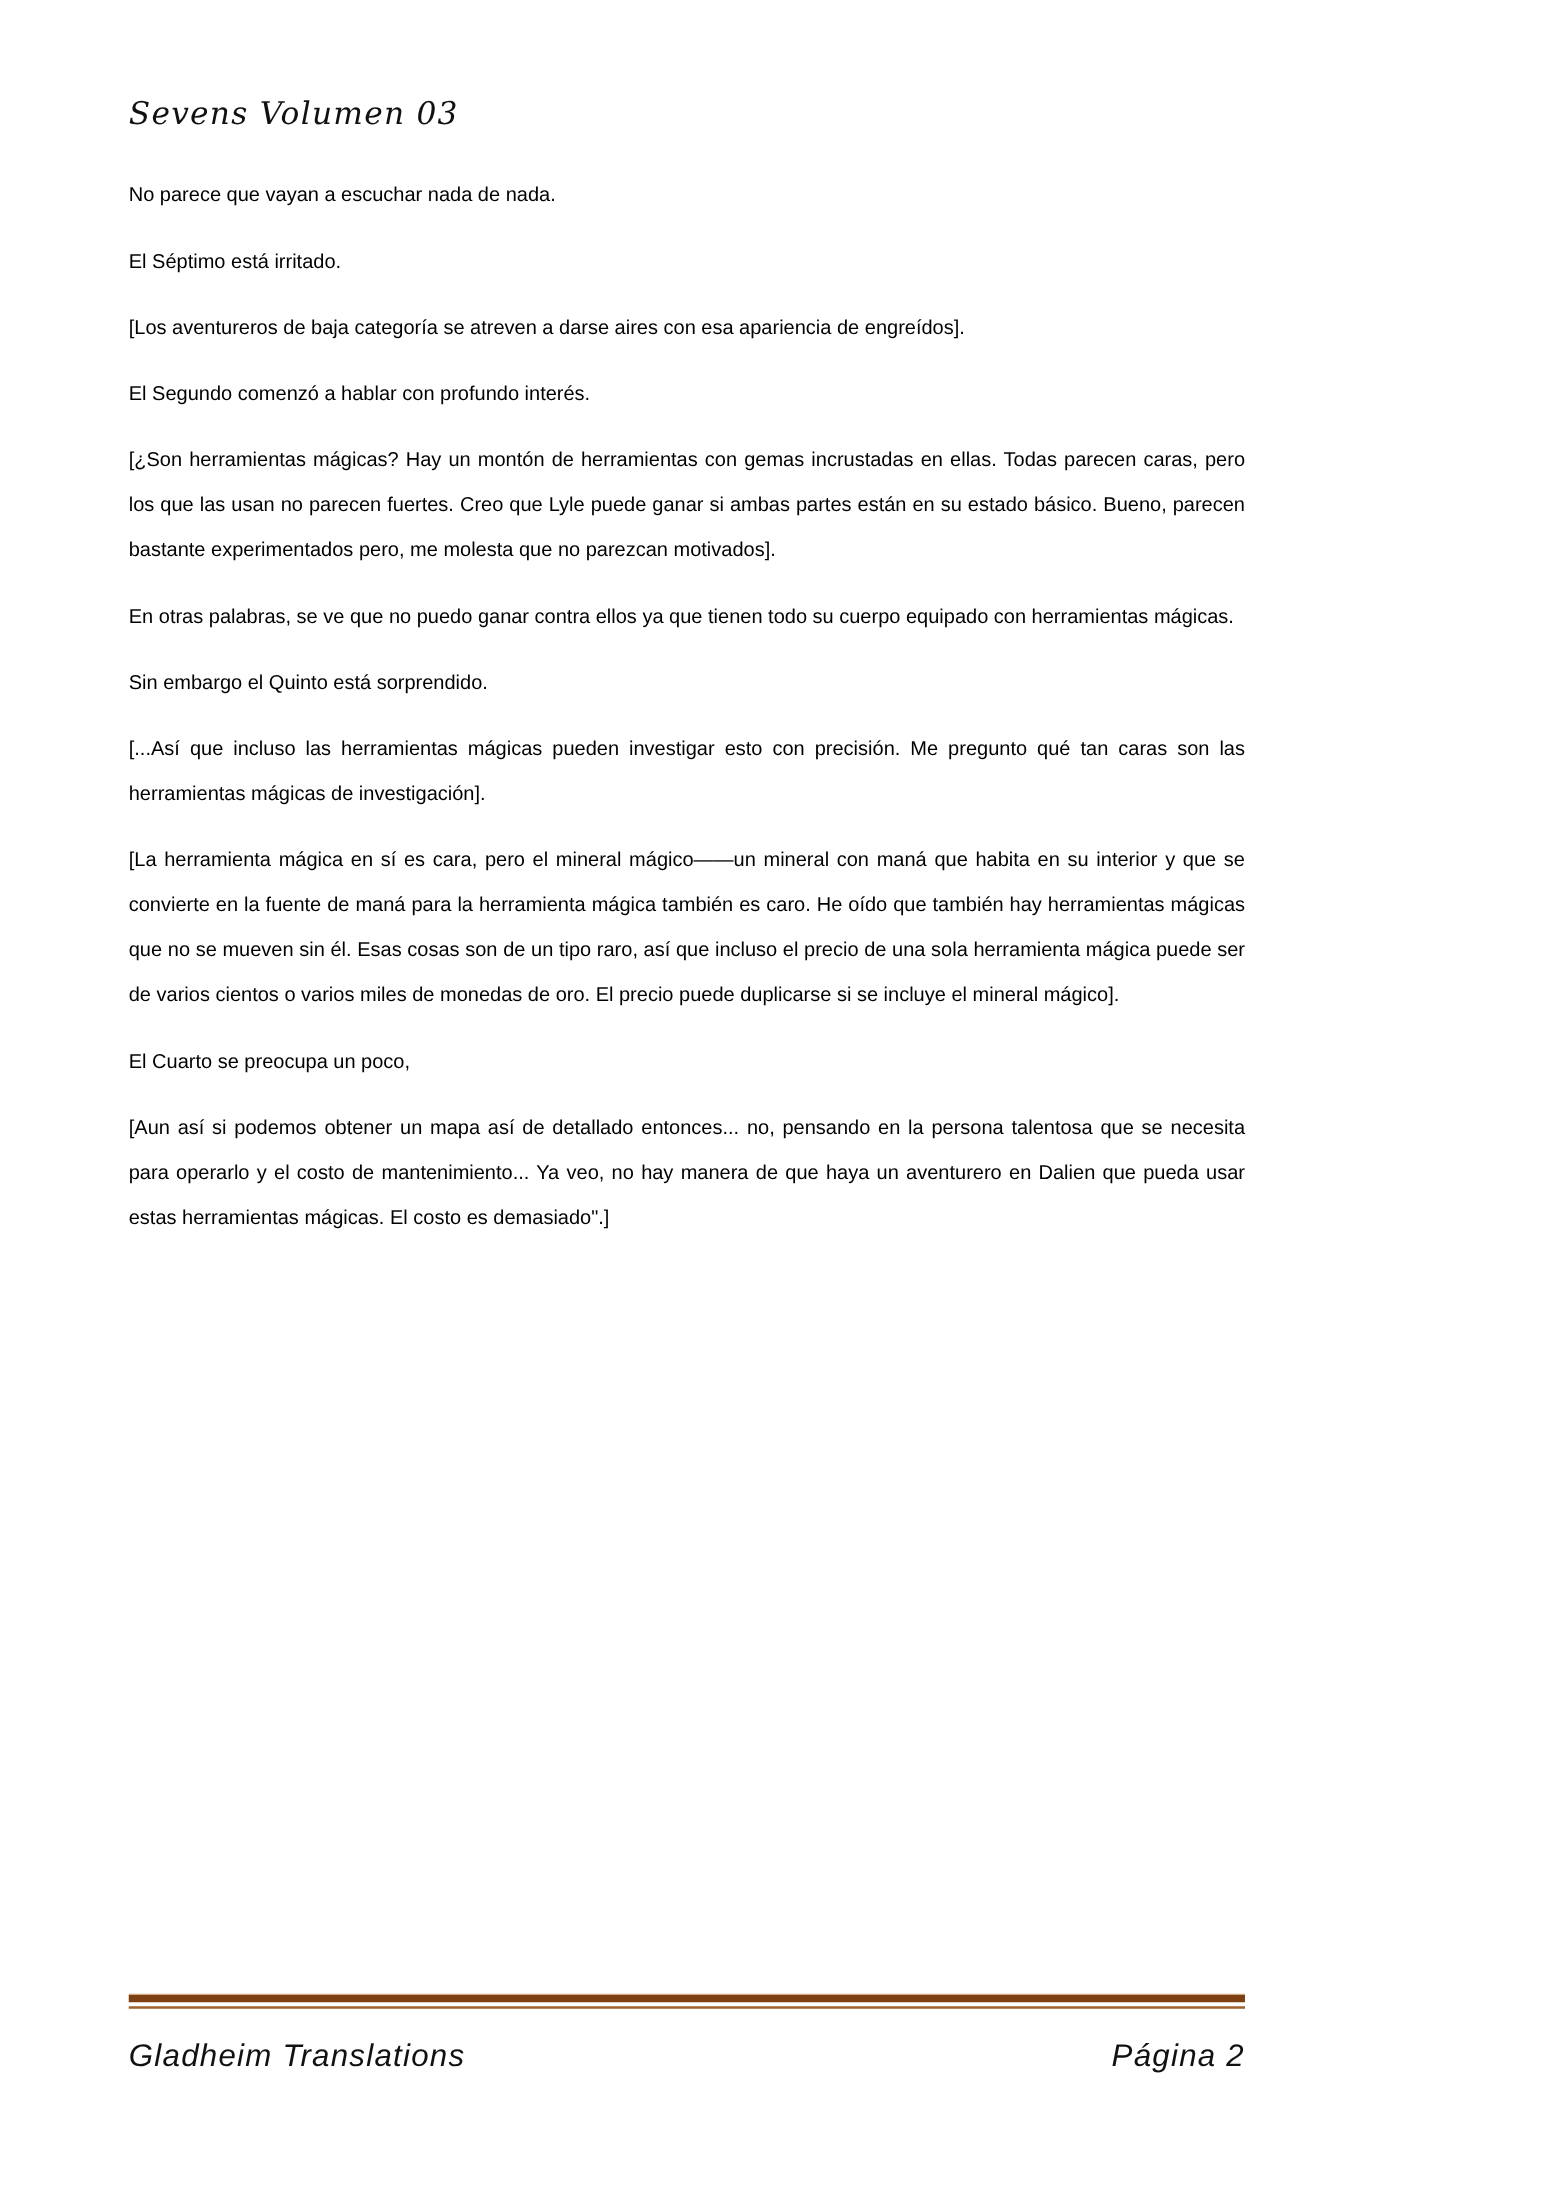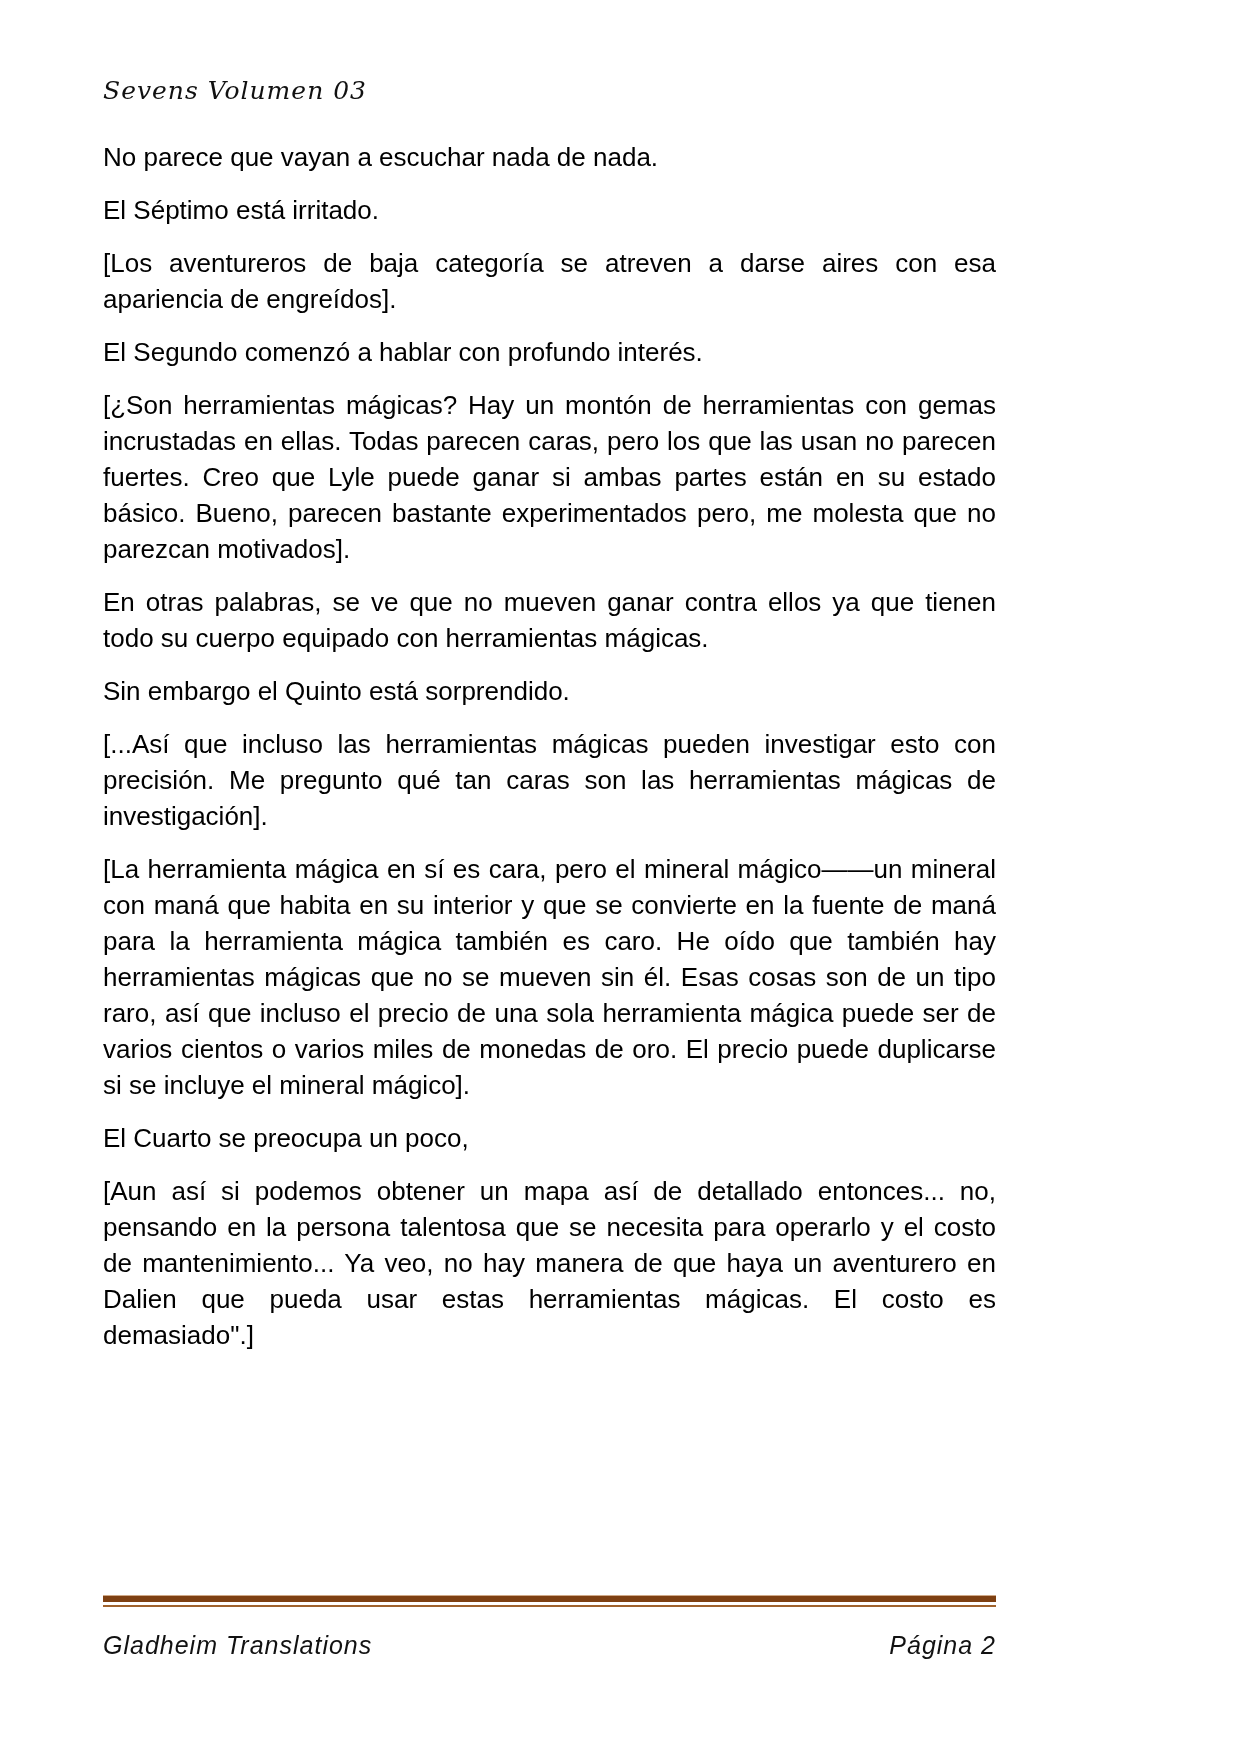--- a/index.html
+++ b/index.html
@@ -28,21 +28,21 @@
     color: #111111;
   }
   .content {
     position: absolute;
     top: 139px;
     left: 103px;
     right: 103px;
   }
   .content p {
     margin: 0 0 17px 0;
-    font-size: 26px;
+    font-size: 16px;
     line-height: 36px;
     text-align: justify;
     text-justify: inter-word;
   }
   .footer {
     position: absolute;
     left: 103px;
     right: 103px;
     top: 1595px;
   }
@@ -82,21 +82,21 @@
   <div class="header">
     <span>Sevens Volumen 03</span>
   </div>
 
   <div class="content">
     <p>No parece que vayan a escuchar nada de nada.</p>
     <p>El Séptimo está irritado.</p>
     <p>[Los aventureros de baja categoría se atreven a darse aires con esa apariencia de engreídos].</p>
     <p>El Segundo comenzó a hablar con profundo interés.</p>
     <p>[¿Son herramientas mágicas? Hay un montón de herramientas con gemas incrustadas en ellas. Todas parecen caras, pero los que las usan no parecen fuertes. Creo que Lyle puede ganar si ambas partes están en su estado básico. Bueno, parecen bastante experimentados pero, me molesta que no parezcan motivados].</p>
-    <p>En otras palabras, se ve que no mueven ganar contra ellos ya que tienen todo su cuerpo equipado con herramientas mágicas.</p>
+    <p>En otras palabras, se ve que no puedo ganar contra ellos ya que tienen todo su cuerpo equipado con herramientas mágicas.</p>
     <p>Sin embargo el Quinto está sorprendido.</p>
     <p>[...Así que incluso las herramientas mágicas pueden investigar esto con precisión. Me pregunto qué tan caras son las herramientas mágicas de investigación].</p>
     <p>[La herramienta mágica en sí es cara, pero el mineral mágico——un mineral con maná que habita en su interior y que se convierte en la fuente de maná para la herramienta mágica también es caro. He oído que también hay herramientas mágicas que no se mueven sin él. Esas cosas son de un tipo raro, así que incluso el precio de una sola herramienta mágica puede ser de varios cientos o varios miles de monedas de oro. El precio puede duplicarse si se incluye el mineral mágico].</p>
     <p>El Cuarto se preocupa un poco,</p>
     <p>[Aun así si podemos obtener un mapa así de detallado entonces... no, pensando en la persona talentosa que se necesita para operarlo y el costo de mantenimiento... Ya veo, no hay manera de que haya un aventurero en Dalien que pueda usar estas herramientas mágicas. El costo es demasiado".]</p>
   </div>
 
   <div class="footer">
     <div>
       <div class="rule-light-top"></div>

